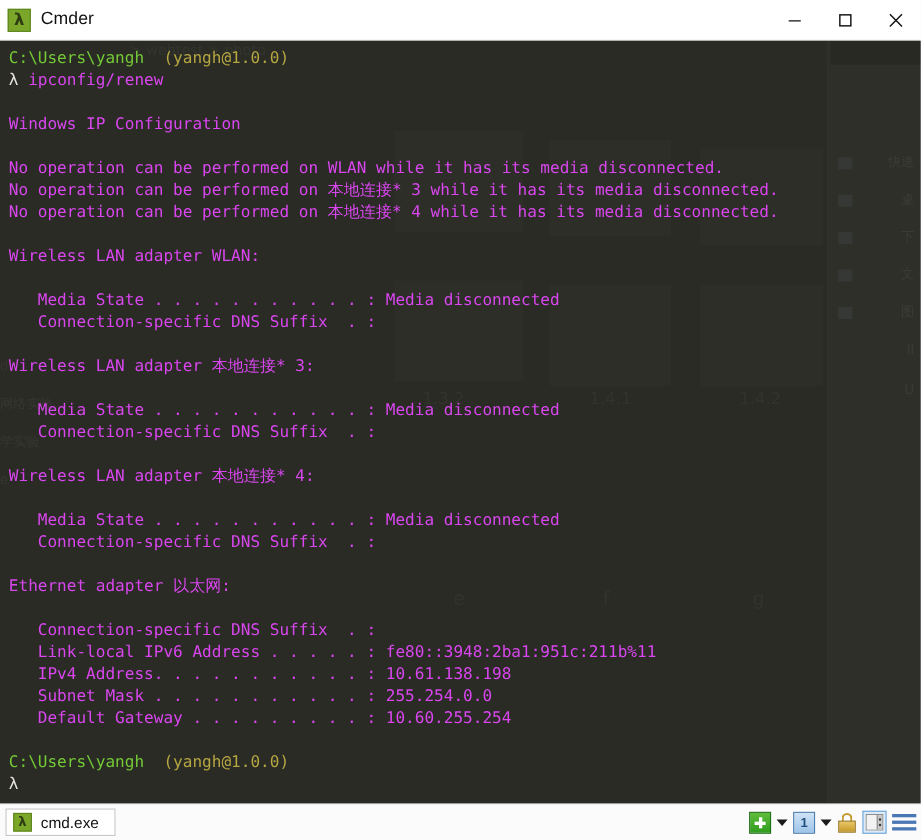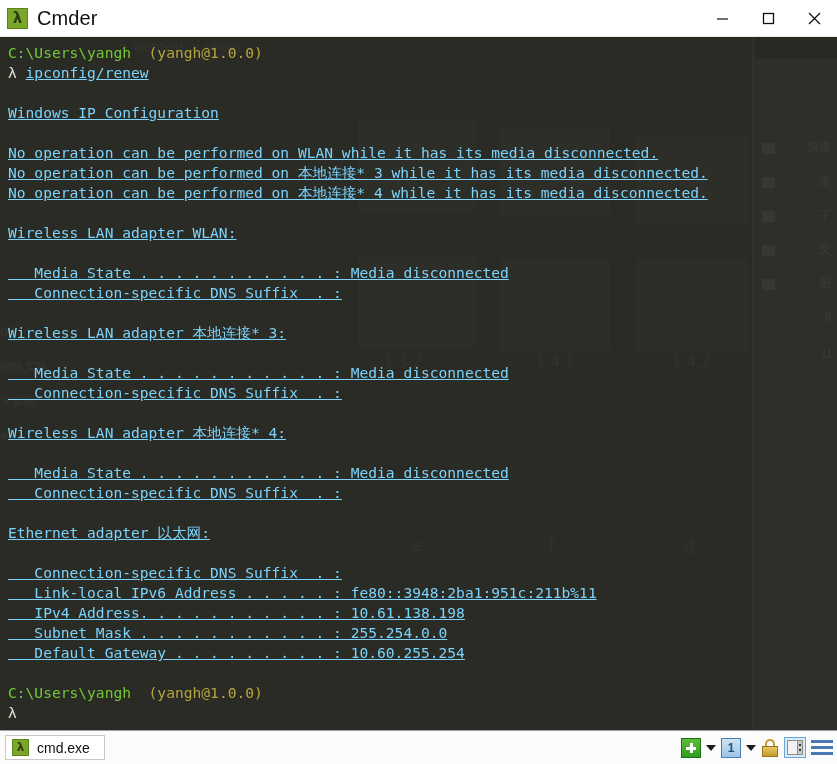--- a/index.html
+++ b/index.html
@@ -47,21 +47,21 @@
     border: 1px solid #5e8420;
     box-sizing: border-box;
     color: #2f3b12;
     font-family: "DejaVu Sans", sans-serif;
     font-size: 15px;
     line-height: 19px;
     text-align: center;
     font-weight: bold;
   }
   .app-title {
-    font-size: 20px;
+    font-size: 16px;
     color: #101010;
     font-family: "Liberation Sans", sans-serif;
     letter-spacing: 0.1px;
   }
   .win-controls {
     position: absolute;
     right: 0;
     top: 0;
     height: 36px;
     display: flex;
@@ -152,21 +152,21 @@
     font-size: 14.6px;
     line-height: 20px;
     white-space: pre;
     color: #d6d2c4;
     z-index: 2;
   }
   .term .line { height: 20px; }
   .c-path   { color: #73c936; }
   .c-branch { color: #b5a642; }
   .c-prompt { color: #e8e6dc; }
-  .c-out    { color: #7dd3fc; text-decoration: underline; }
+  .c-out    { color: #d946ef; }
 
   
   .statusbar {
     height: 33px;
     min-height: 33px;
     background: #fbfbfb;
     border-top: 1px solid #9e9e9e;
     display: flex;
     align-items: center;
     padding: 0 4px 0 5px;

